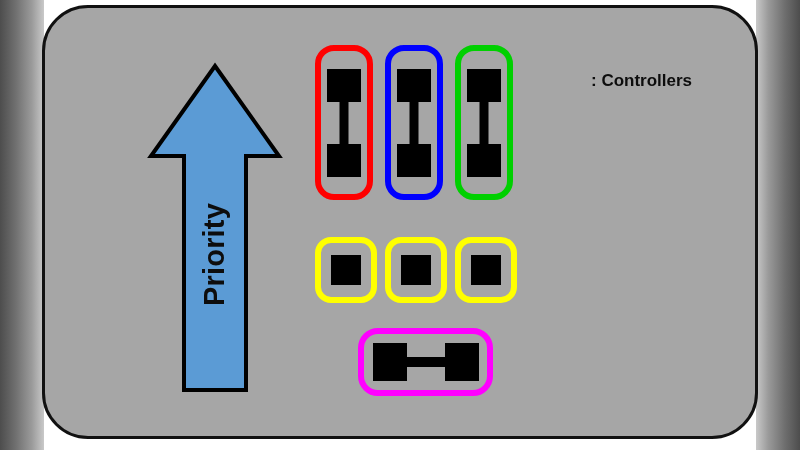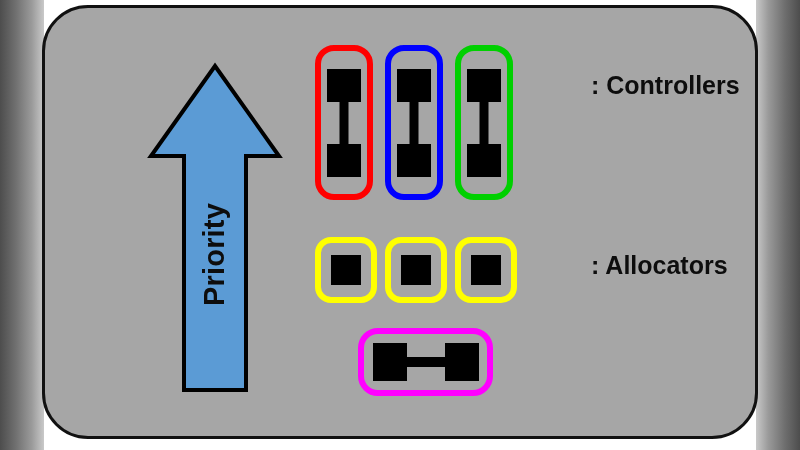--- a/index.html
+++ b/index.html
@@ -178,21 +178,21 @@
     transform: translateY(-50%);
     left: 30px;
     right: 30px;
     height: 10px;
     background: #000000;
   }
 
   
   .legend {
     position: absolute;
-    font-size: 25px;
+    font-size: 17px;
     font-weight: bold;
     color: #0d0d0d;
     white-space: nowrap;
     left: 546px;
   }
   #legend-controllers { top: 63px; }
   #legend-allocators  { top: 243px; }
   #legend-application { top: 333px; }
 </style>
 </head>
@@ -252,16 +252,15 @@
 
     <div class="cbox app-box" style="border-color:#ff00ff;">
       <div class="hbeam">
         <div class="pad l"></div>
         <div class="stem"></div>
         <div class="pad r"></div>
       </div>
     </div>
 
     <div class="legend" id="legend-controllers">: Controllers</div>
-    <div class="legend" id="legend-allocators">: Allocators</div>
 
   </div>
 </div>
 
 </body></html>

